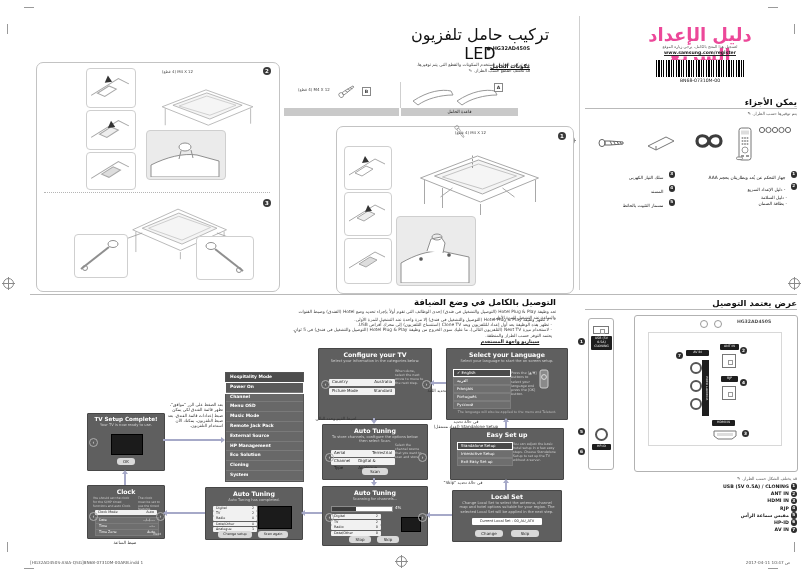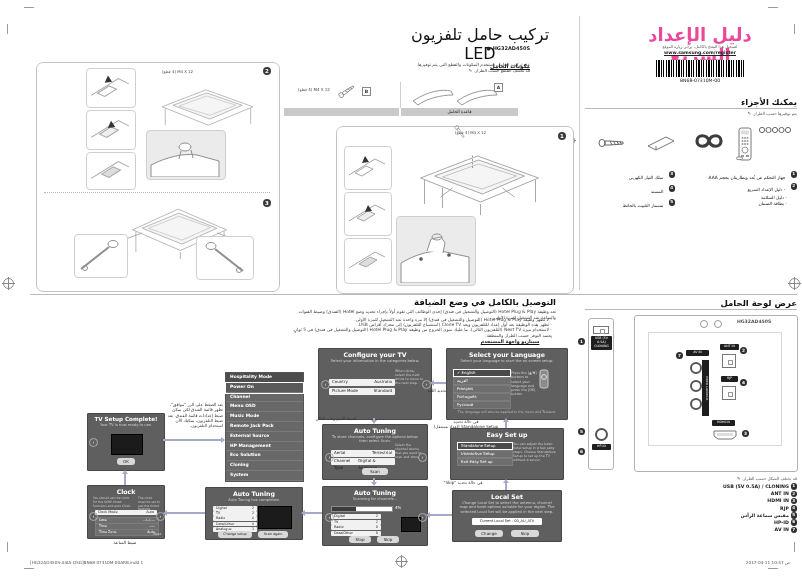--- a/index.html
+++ b/index.html
@@ -97,21 +97,21 @@
 
   <div class="vrule" style="left:579px;top:16px;height:274px"></div>
   <div class="rule" style="left:30px;top:294px;width:767px"></div>
 
   <div class="abs ar c" style="left:640px;top:24px;width:120px;font-weight:bold;font-size:18px;color:#ec4899;letter-spacing:-0.5px">دليل الإعداد السريع</div>
   <div class="abs ar c" style="left:640px;top:44px;width:120px;font-size:3.9px;color:#555">لتسجيل هذا المنتج بالكامل، يرجى زيارة الموقع</div>
   <div class="abs c" style="left:640px;top:50px;width:120px;font-size:4.6px;font-weight:bold;text-decoration:underline;color:#222">www.samsung.com/register</div>
   <div class="barcode" style="left:656px;top:60px;width:88px;height:17px"></div>
   <div class="abs c" style="left:656px;top:78px;width:88px;font-size:4.6px;color:#222">BN68-07310M-00</div>
 
-  <div class="abs ar r h-mid" style="left:640px;top:97px;width:157px">يمكنك الأجزاء</div>
+  <div class="abs ar r h-mid" style="left:640px;top:97px;width:157px">يمكن الأجزاء</div>
   <div class="rule" style="left:585px;top:108px;width:212px"></div>
   <div class="abs ar r note" style="left:640px;top:111px;width:157px">يتم توفيرها حسب الطراز. ✎</div>
 
   <div class="abs" style="left:758px;top:126px">
     <svg width="34" height="8" viewBox="0 0 34 8">
         <g fill="none" stroke="#666" stroke-width="1">
       <circle cx="4" cy="4" r="2.6"></circle>
           <circle cx="10.5" cy="4" r="2.6"></circle>
           <circle cx="17" cy="4" r="2.6"></circle>
           <circle cx="23.5" cy="4" r="2.6"></circle>
@@ -555,21 +555,21 @@
   <div class="al" style="left:167px;top:512px;width:38px;height:2px"></div>
   <div class="ah-l" style="left:163px;top:510px"></div>
 
   <div class="al" style="left:124px;top:473px;width:2px;height:12px"></div>
   <div class="ah-u" style="left:122px;top:470px"></div>
 
   <div class="al" style="left:163px;top:439px;width:58px;height:2px"></div>
   <div class="ah-r" style="left:221px;top:437px"></div>
   <div class="flbl" style="left:165px;top:402px;width:58px;text-align:right">بعد الضغط على الزر "موافق"، تظهر قائمة الفندق لكي يمكن ضبط إعدادات قائمة الفندق. بعد ضبط التلفزيون، يمكنك الآن استخدام التلفزيون.</div>
 
-  <div class="abs ar r h-mid" style="left:660px;top:298px;width:137px">عرض لوحة الحامل</div>
+  <div class="abs ar r h-mid" style="left:660px;top:298px;width:137px">عرض يعتمد التوصيل</div>
   <div class="rule" style="left:585px;top:309px;width:212px"></div>
 
   <div class="panel" style="left:588px;top:318px;width:24px;height:150px"></div>
   <div class="sqport" style="left:593px;top:326px;width:14px;height:6px"></div>
   <div class="blk" style="left:591px;top:336px;width:18px">
     <div>USB (5V 0.5A)</div>
     <div>CLONING</div>
   </div>
   <div class="abs" style="left:595px;top:428px;width:9px;height:9px;border:2px solid #555;border-radius:50%"></div>
   <div class="blk" style="left:592px;top:444px;width:16px">HP-ID</div>

